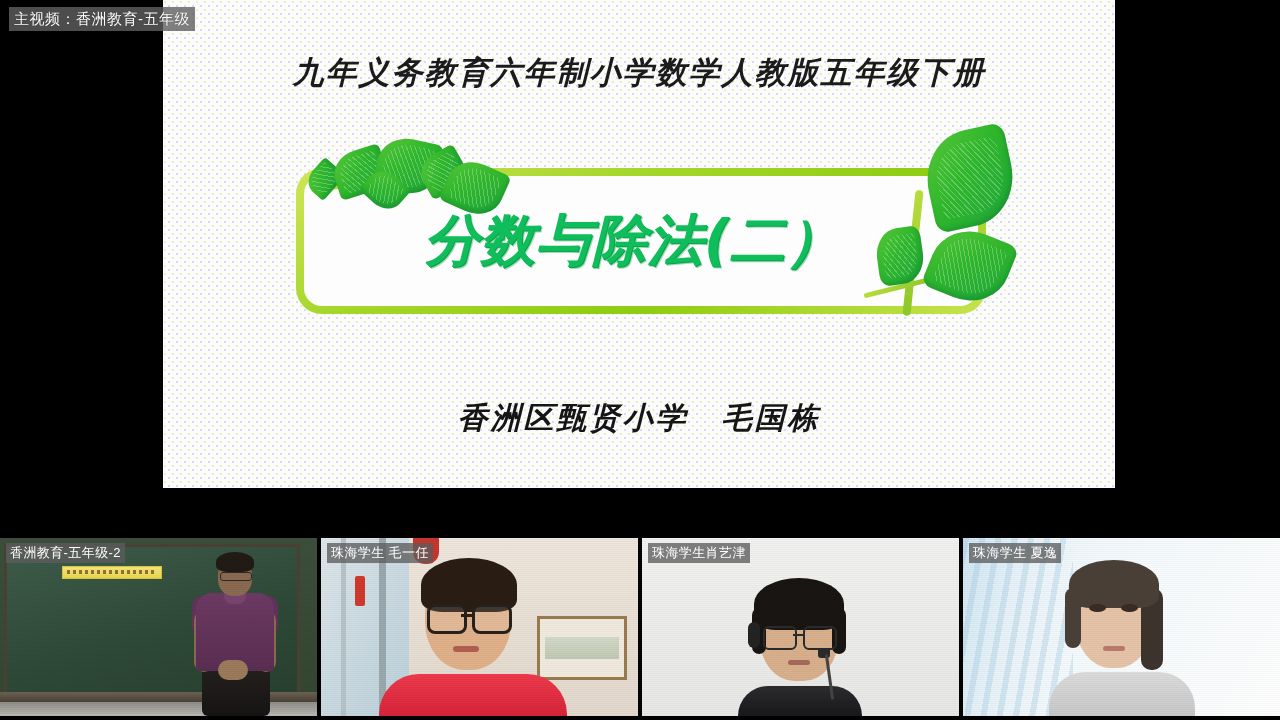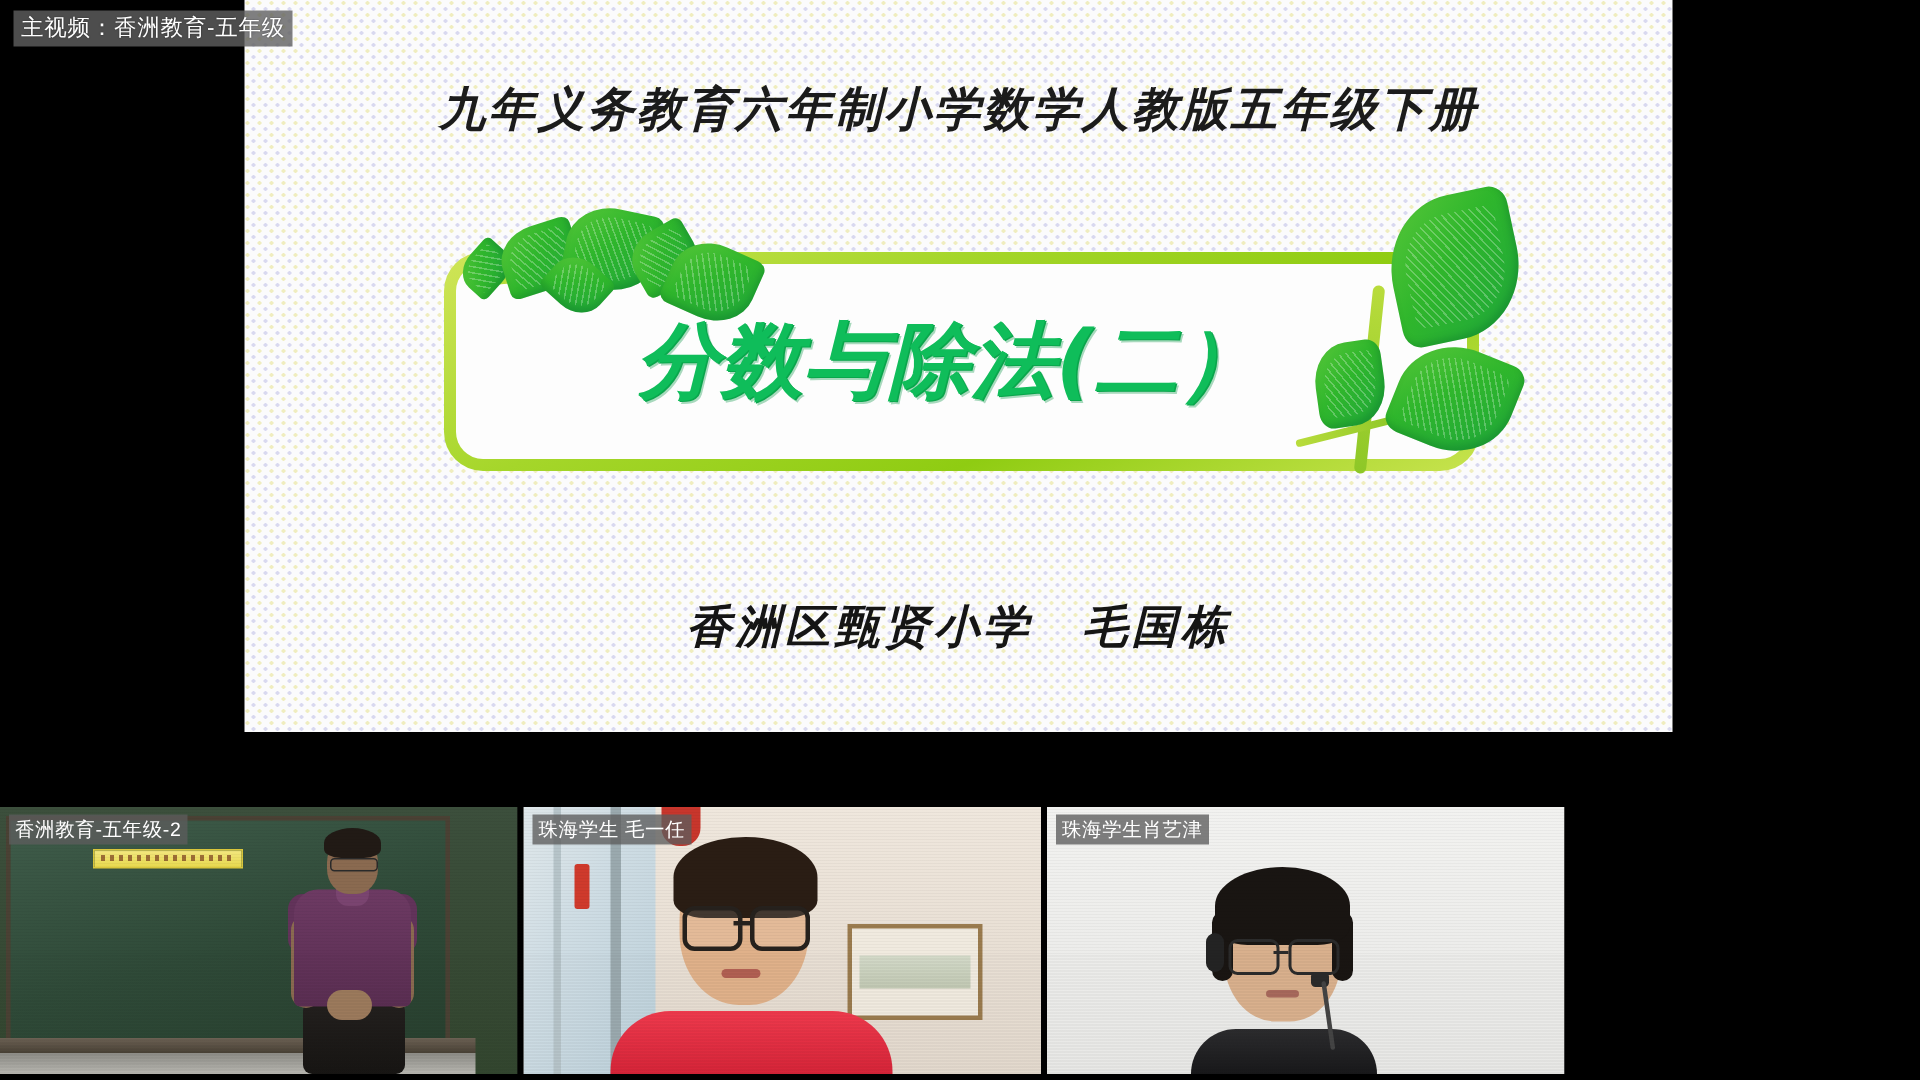--- a/index.html
+++ b/index.html
@@ -190,21 +190,20 @@
     gap: 4px;
     background: #000;
   }
   .thumb {
     position: relative;
     width: 317px;
     height: 178px;
     overflow: hidden;
     background: #101010;
     flex: 0 0 auto;
-    padding-left: 28px;
   }
   .thumb-tag {
     position: absolute;
     left: 6px;
     top: 5px;
     background: rgba(92,92,92,0.78);
     color: #ffffff;
     font-size: 13px;
     line-height: 17px;
     padding: 1px 4px 2px 4px;
@@ -448,17 +447,33 @@
             <i></i>
           </div>
         <div class="t2-mouth"></div>
         <div class="t2-mic"></div>
         <div class="t2-micarm"></div>
       </div>
       <div class="noise"></div>
       <div class="thumb-tag">珠海学生肖艺津</div>
     </div>
 
+    <div class="thumb">
+      <div class="thumb-scene">
+        <div class="t4-bg"></div>
+        <div class="t4-curtain"></div>
+        <div class="t4-body"></div>
+        <div class="t4-head"></div>
+        <div class="t4-sideL"></div>
+        <div class="t4-sideR"></div>
+        <div class="t4-hair"></div>
+        <div class="t4-eyeL"></div>
+        <div class="t4-eyeR"></div>
+        <div class="t4-mouth"></div>
+      </div>
+      <div class="noise"></div>
+      <div class="thumb-tag">珠海学生 夏逸</div>
+    </div>
 
   </div>
 
   <div class="bottom-bar"></div>
 </div>
 
 </body></html>

